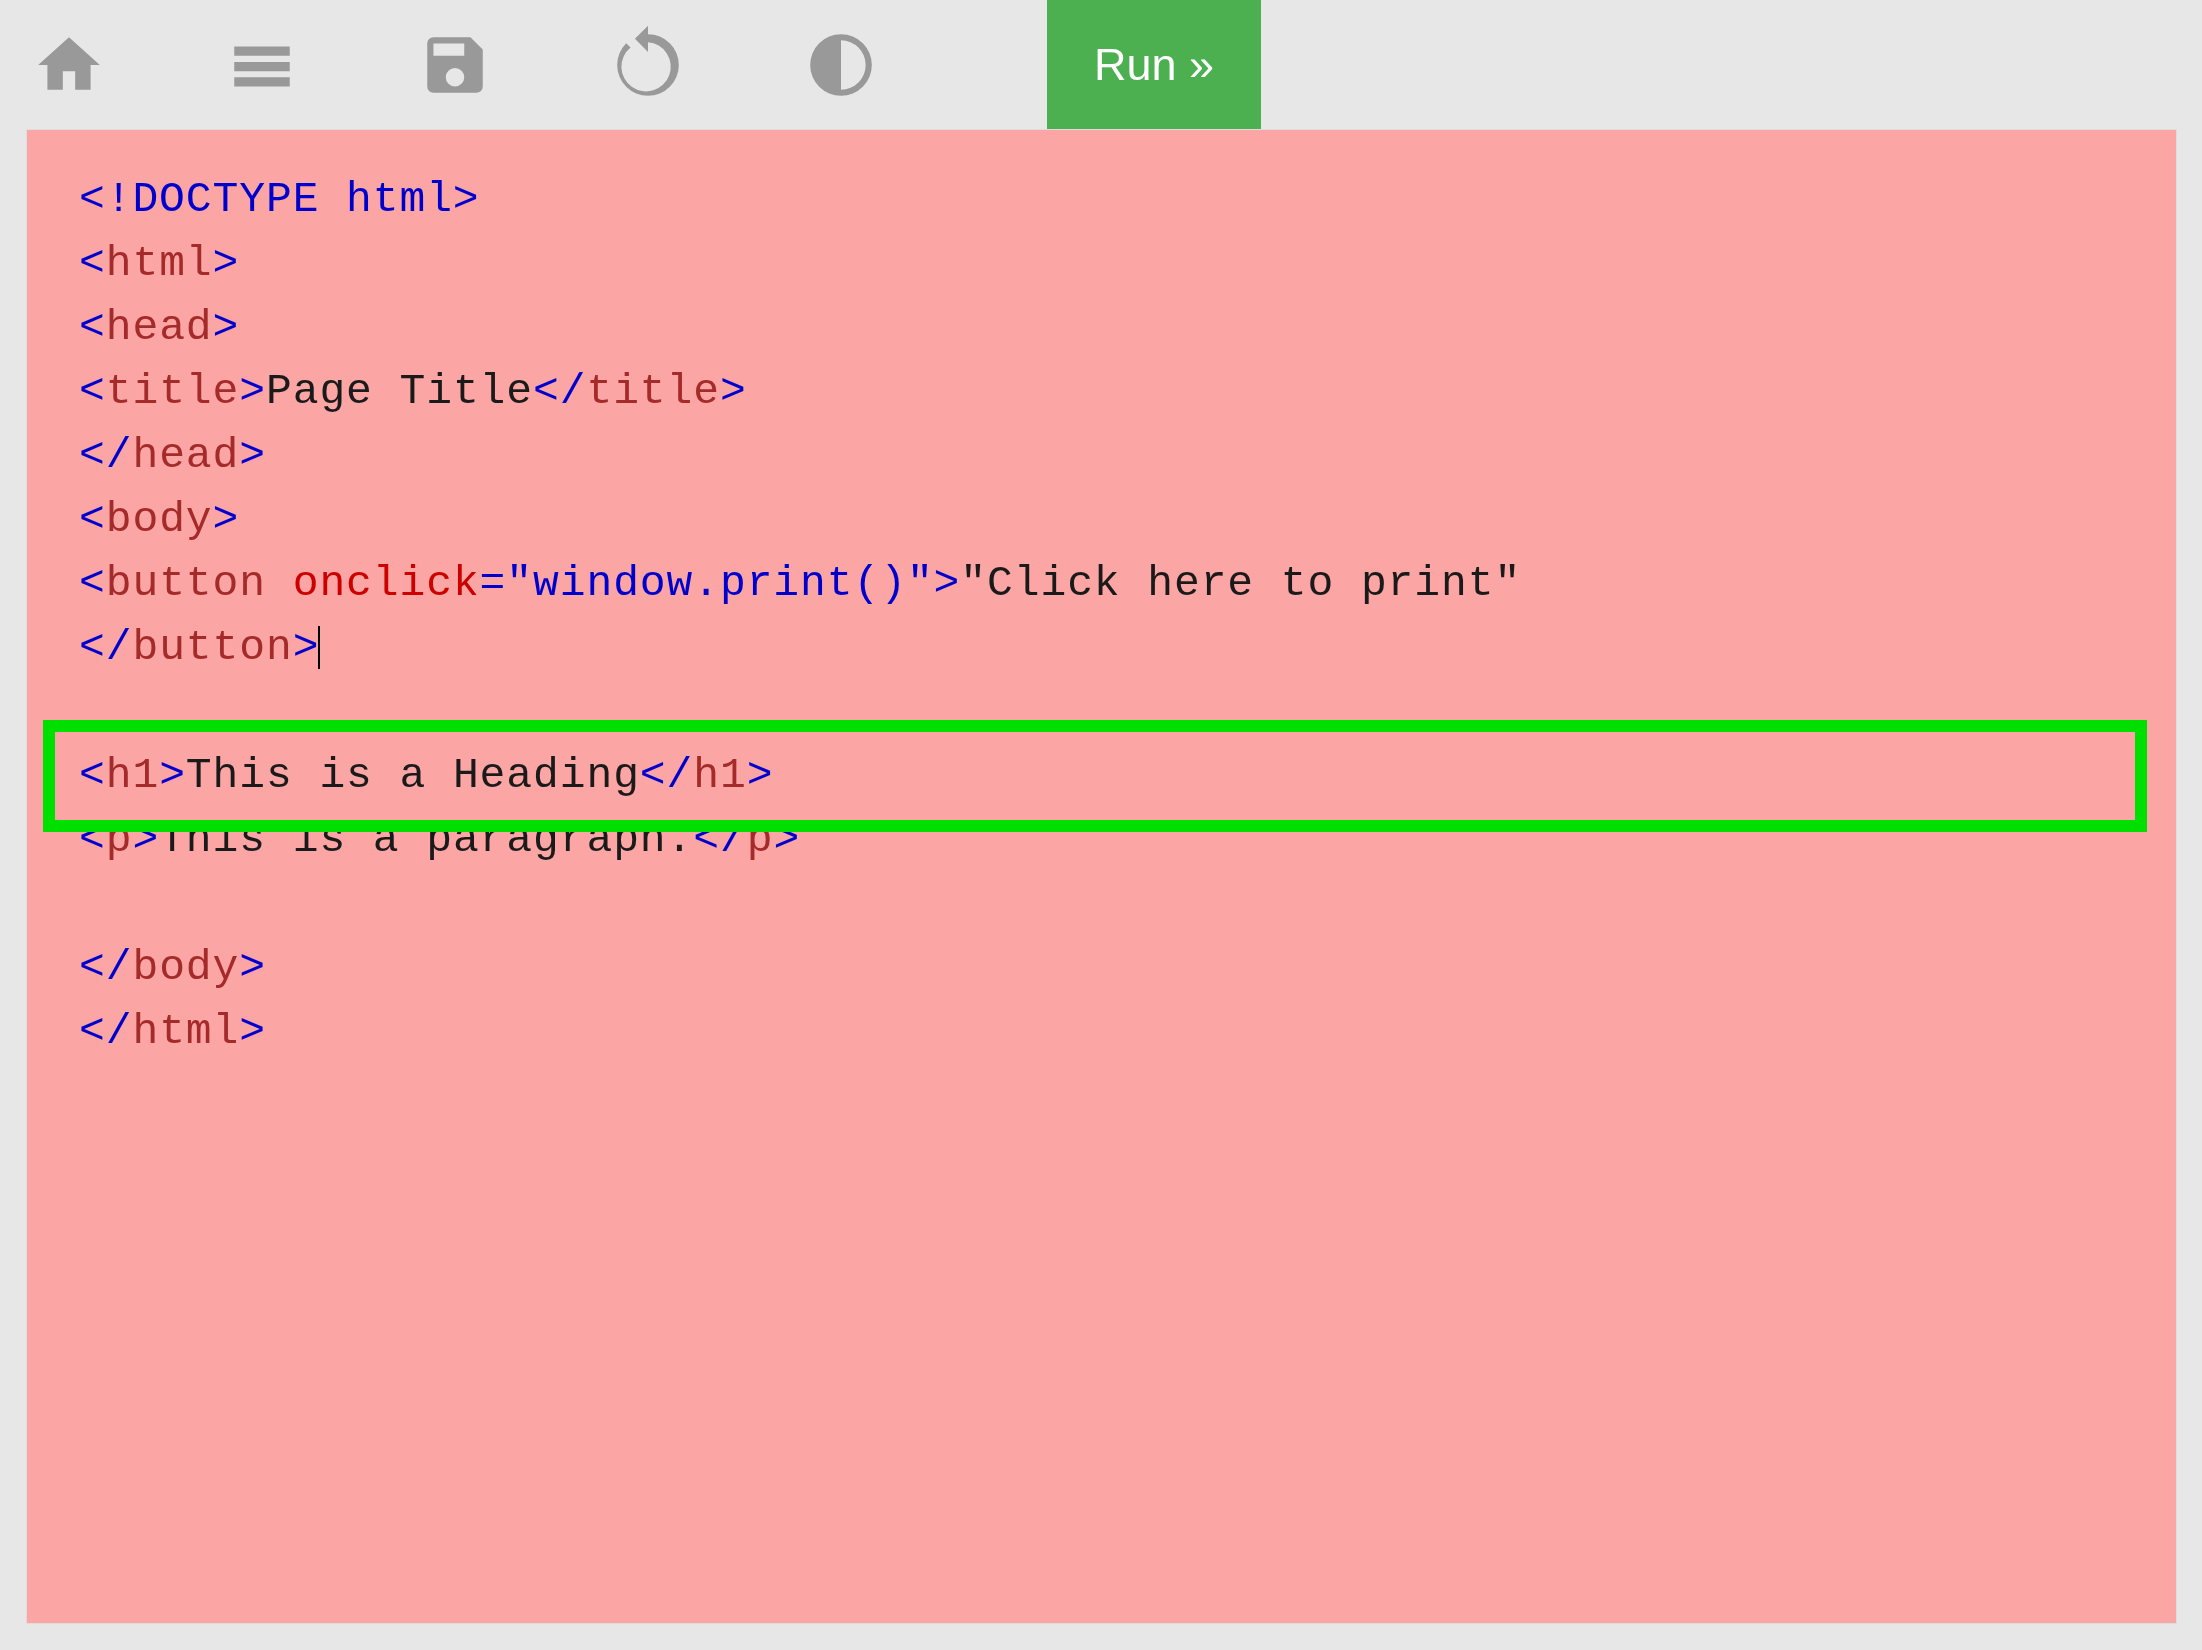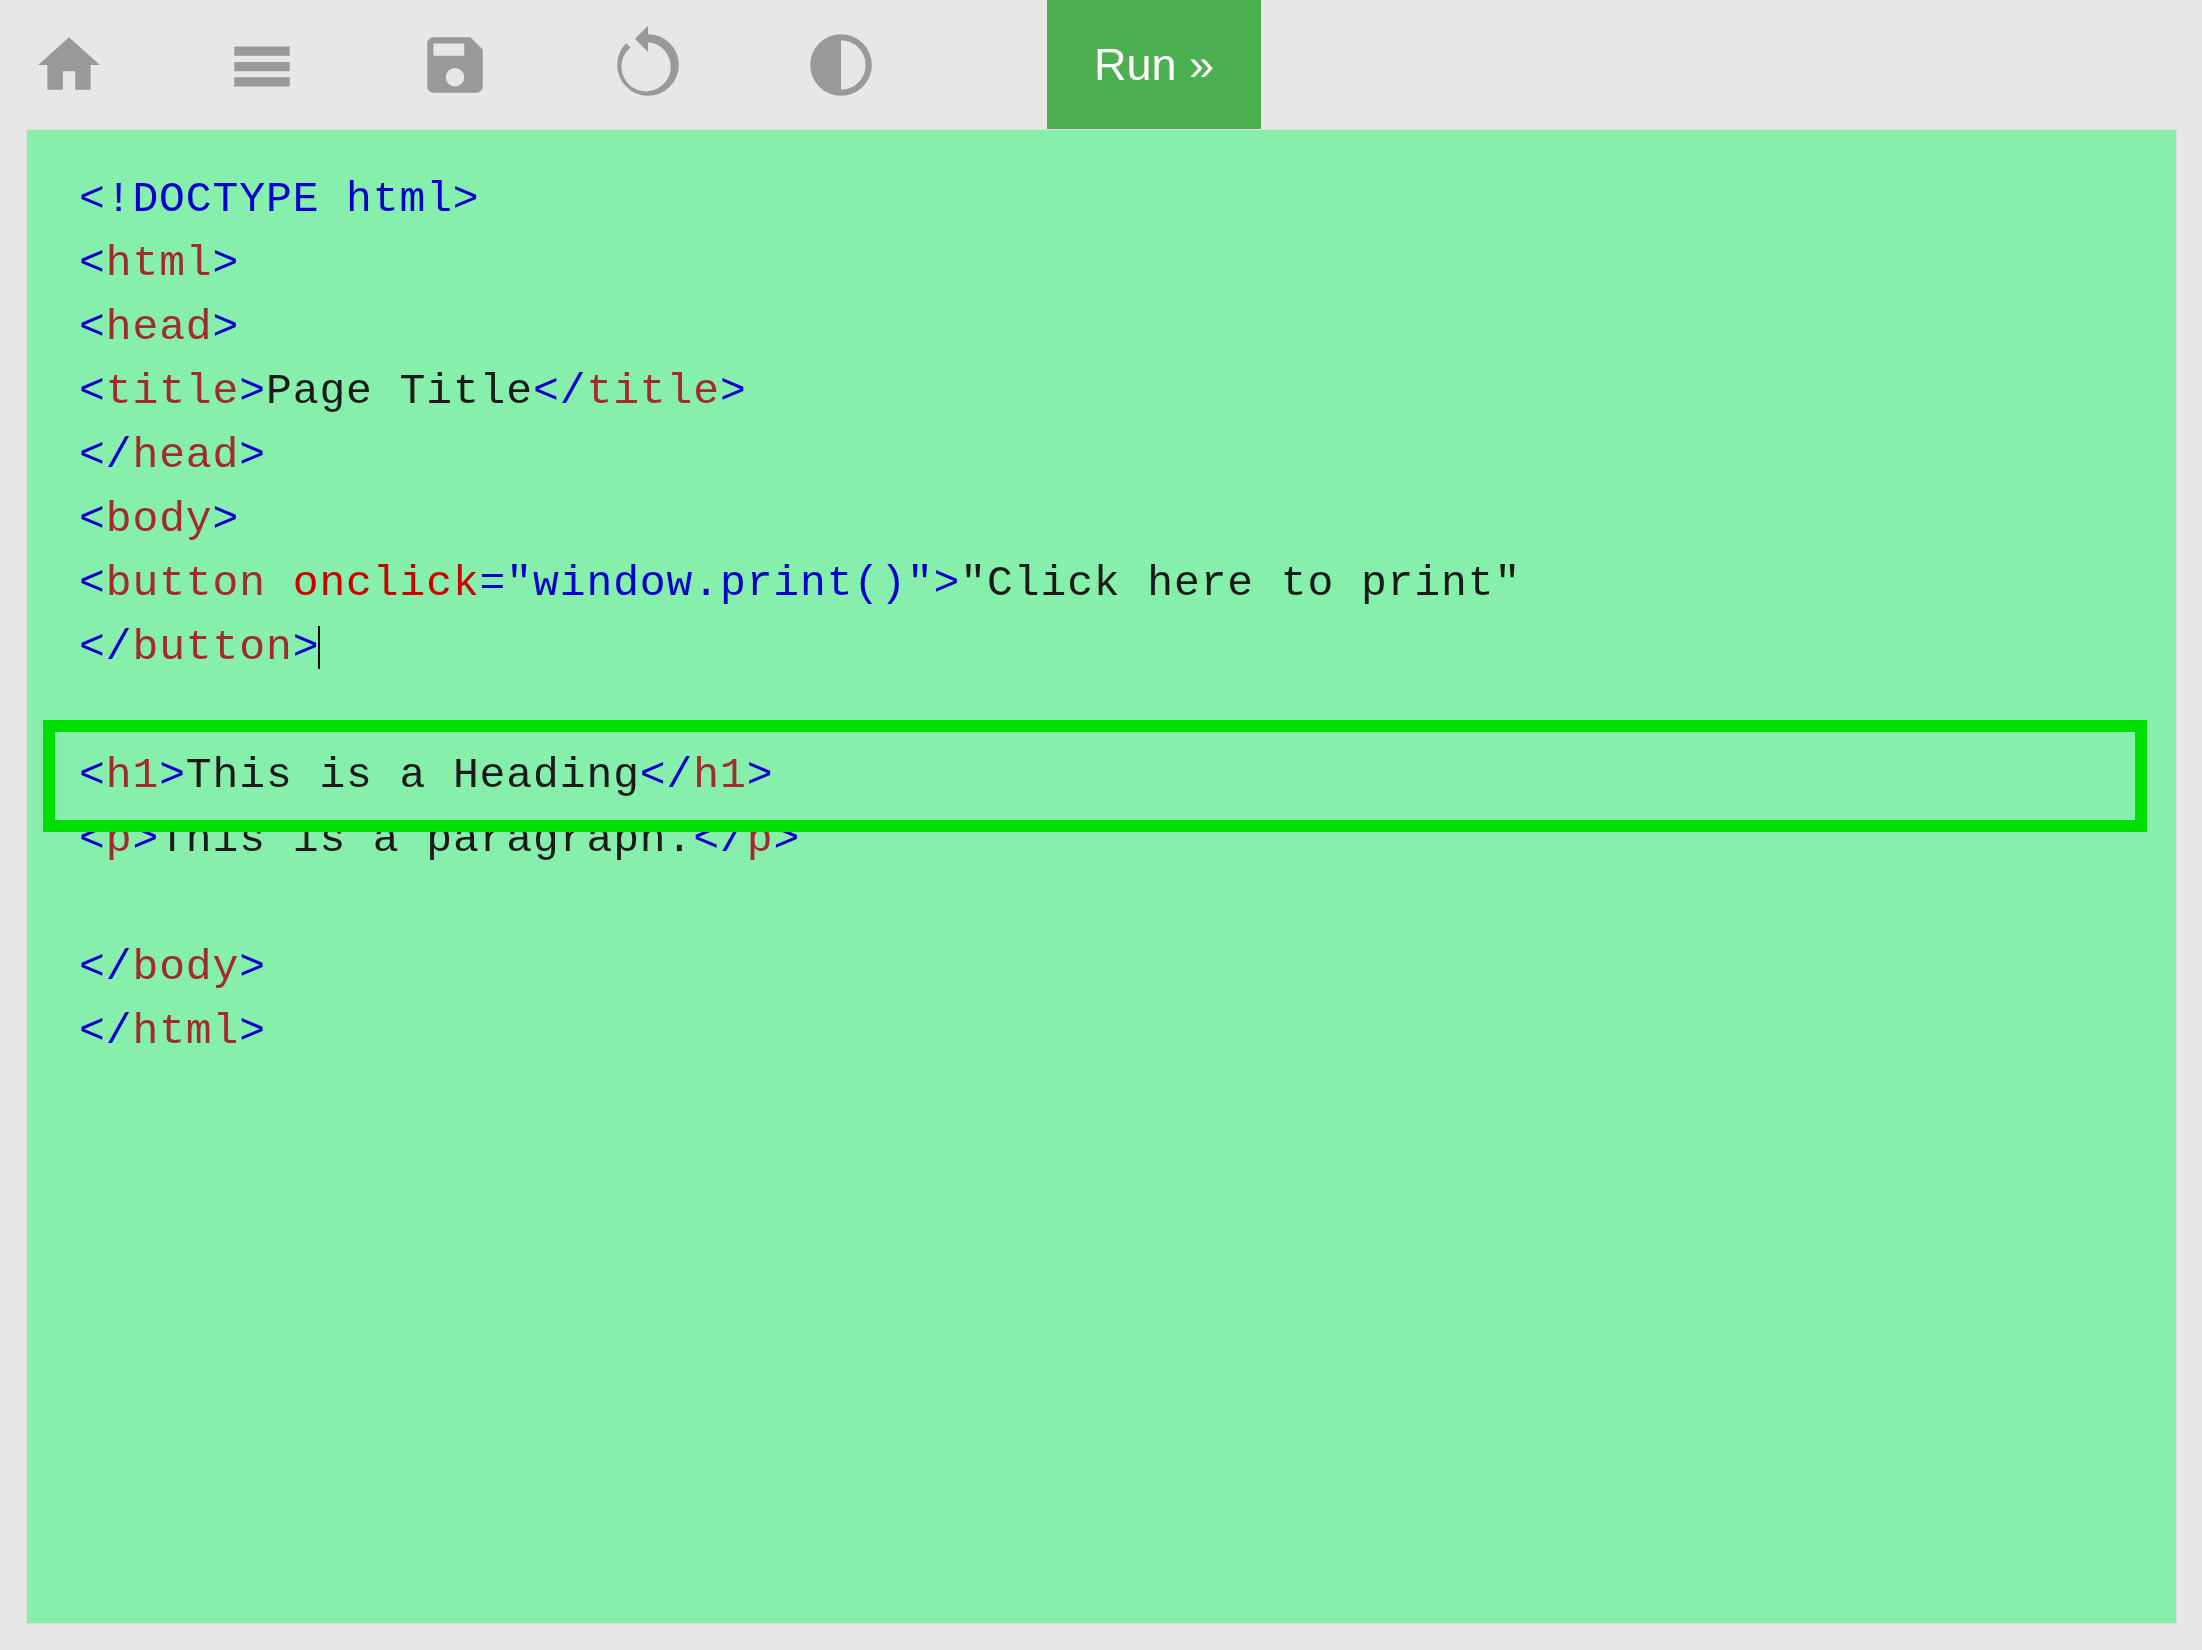--- a/index.html
+++ b/index.html
@@ -37,21 +37,21 @@
     height: 154px;
     padding: 0 47px;
     display: flex;
     align-items: center;
     justify-content: center;
     cursor: pointer;
     white-space: nowrap;
     margin-left: 52px;
   }
   .editor-area {
-    background: #86efac;
+    background: #fca5a5;
     margin: 0 26px 26px 26px;
     height: calc(100% - 155px);
     position: relative;
     padding-top: 17px;
     border: 0.9px solid #ddd;
   }
   .code {
     font-family: Consolas, "Courier New", monospace;
     font-size: 43px;
     line-height: 64px;

